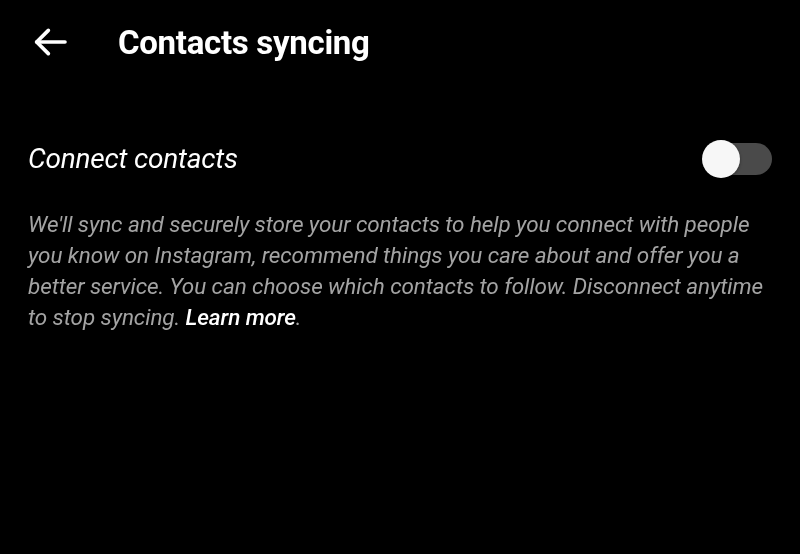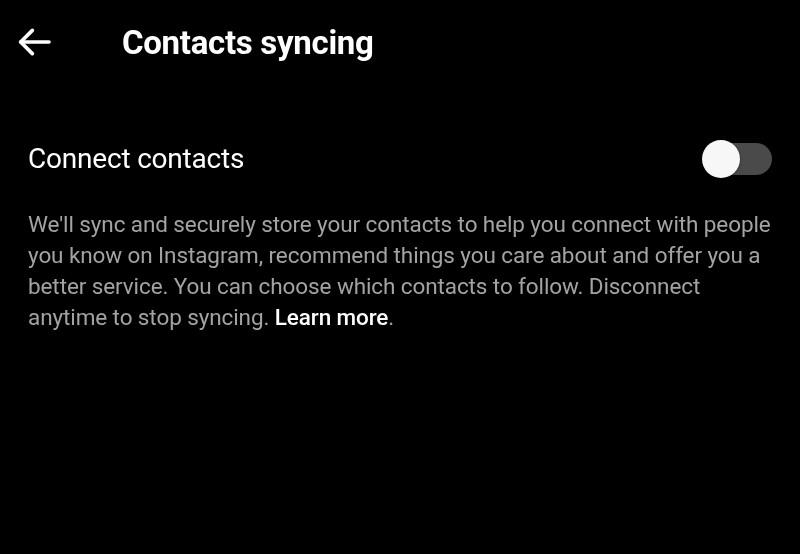--- a/index.html
+++ b/index.html
@@ -11,22 +11,22 @@
       width: 800px;
       height: 554px;
       background: #000000;
       font-family: -apple-system, BlinkMacSystemFont, "Segoe UI", Roboto, Helvetica, Arial, sans-serif;
       color: #ffffff;
       overflow: hidden;
     }
     .header {
       display: flex;
       align-items: center;
-      padding: 22px 30px 0 14px;
-      gap: 68px;
+      padding: 22px 30px 0 30px;
+      gap: 48px;
     }
     .back-button {
       display: flex;
       align-items: center;
       justify-content: center;
       cursor: pointer;
       width: 40px;
       height: 40px;
     }
     .back-button svg {
@@ -34,20 +34,21 @@
       height: 40px;
     }
     .page-title {
       font-size: 33px;
       font-weight: 700;
       color: #ffffff;
       letter-spacing: -0.3px;
     }
     .main {
       padding: 80px 28px 0 28px;
+      font-style: italic;
     }
     .setting-row {
       display: flex;
       align-items: center;
       justify-content: space-between;
       gap: 24px;
     }
     .setting-label {
       font-size: 28px;
       font-weight: 400;

